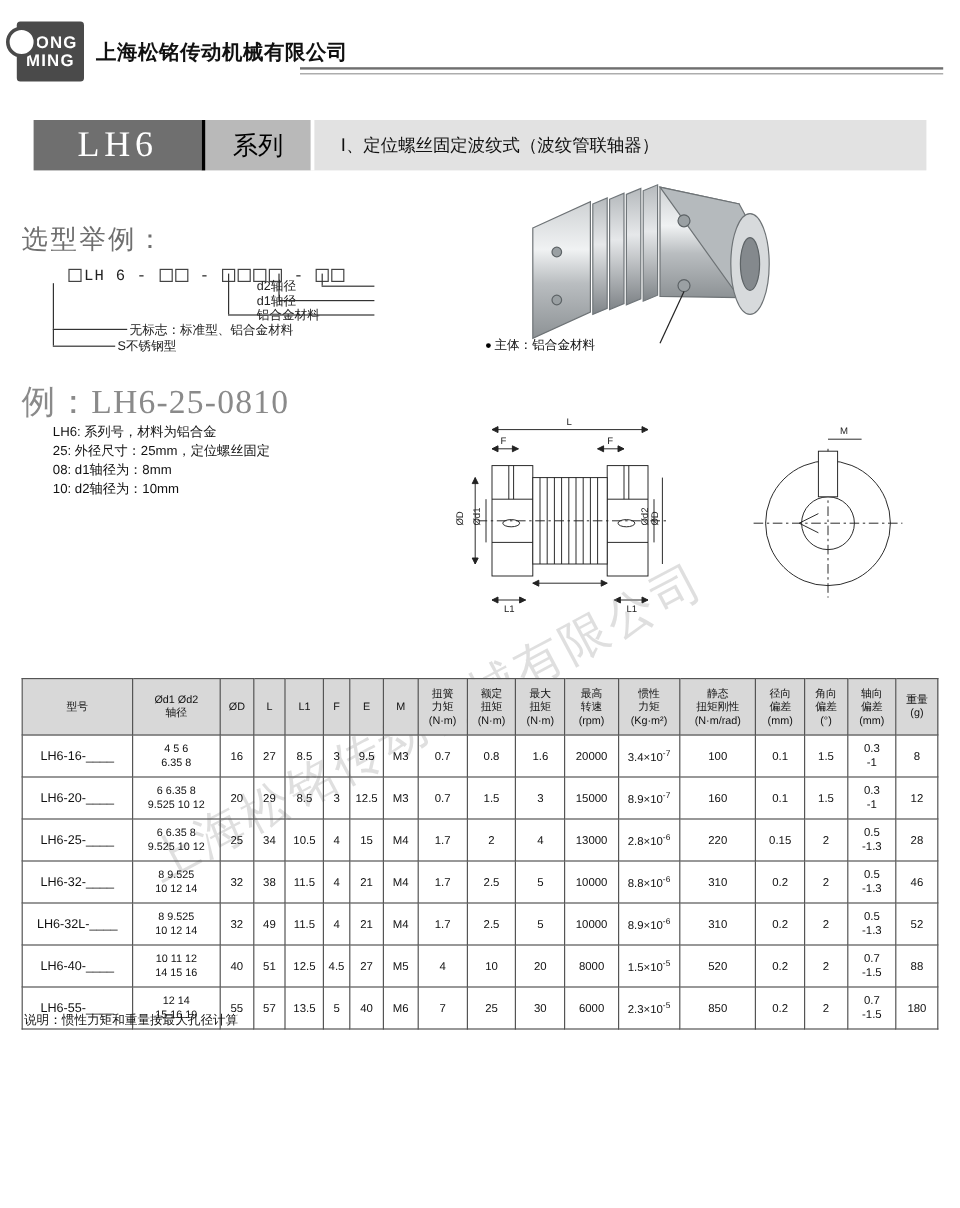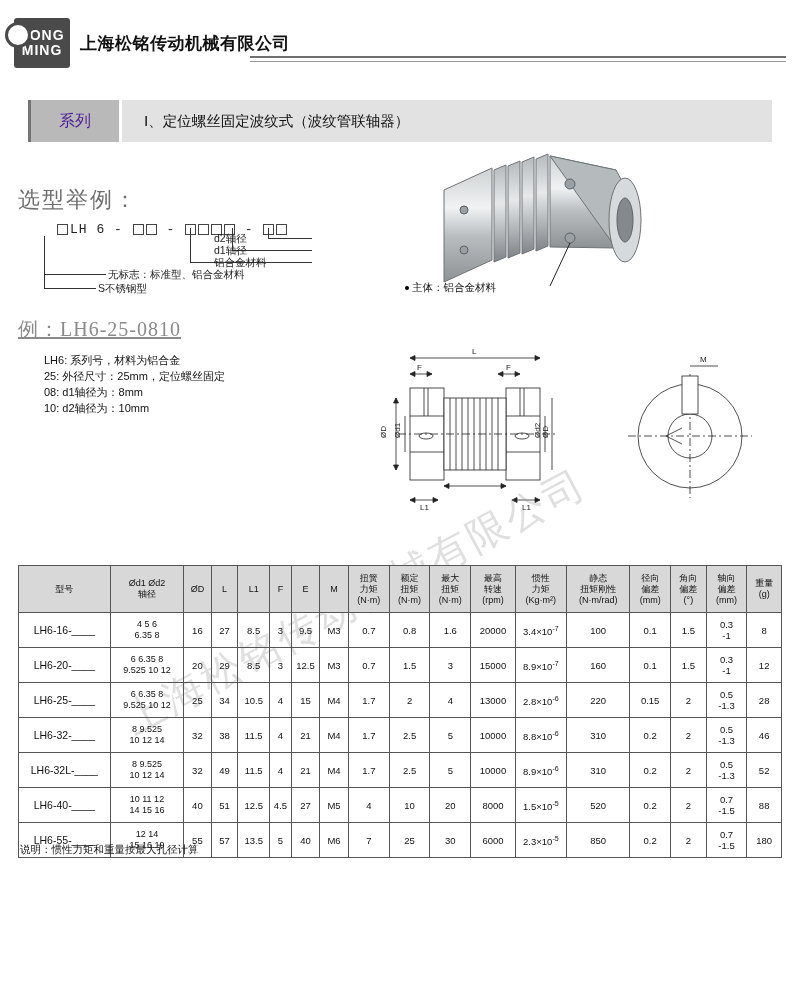--- a/index.html
+++ b/index.html
@@ -40,45 +40,45 @@
 
   
   .titlebar{position:absolute;left:28px;top:100px;width:744px;height:42px;display:flex;}
   .tb-model{
     width:140px;background:#6f6f6f;color:#fff;display:flex;
     align-items:center;justify-content:center;
     font-size:30px;font-family:"Liberation Serif","DejaVu Serif",serif;
     letter-spacing:4px;
   }
   .tb-series{
-    width:88px;background:#b9b9b9;color:#4c1d95;display:flex;
-    align-items:center;justify-content:center;font-size:16px;
-    border-left:3px solid #737373;
+    width:88px;background:#b9b9b9;color:#000000;display:flex;
+    align-items:center;justify-content:center;font-size:21px;
+    border-left:3px solid #000000;
   }
   .tb-desc{
     flex:1;background:#e2e2e2;color:#111;display:flex;align-items:center;
     padding-left:22px;font-size:14.5px;border-left:3px solid #fff;
   }
 
   
   .sel-title{
     position:absolute;left:18px;top:185px;font-size:22px;color:#6f6f6f;
     letter-spacing:2px;
   }
   .code-area{position:absolute;left:34px;top:222px;width:310px;font-size:11px;color:#222;padding-left:23px;}
   .code-line{font-size:13px;letter-spacing:1px;font-family:"Liberation Mono","DejaVu Sans Mono",monospace;}
   .code-line .box{display:inline-block;width:9px;height:9px;border:1px solid #444;vertical-align:middle;margin-right:2px;}
   .code-line .box2{display:inline-block;width:9px;height:9px;border:1px solid #444;vertical-align:middle;margin:0 1px;}
   .leader{position:absolute;font-size:10.5px;color:#222;white-space:nowrap;}
   .vline{position:absolute;border-left:1px solid #333;}
   .hline{position:absolute;border-top:1px solid #333;}
 
   .ex-title{
-    position:absolute;left:18px;top:316px;font-size:20px;color:#8a8a8a;
-    font-family:"Liberation Serif","DejaVu Serif",serif;letter-spacing:1px;text-decoration:underline;
+    position:absolute;left:18px;top:316px;font-size:28px;color:#8a8a8a;
+    font-family:"Liberation Serif","DejaVu Serif",serif;letter-spacing:1px;
   }
   .ex-lines{position:absolute;left:44px;top:352px;font-size:11px;line-height:16px;color:#111;}
 
   
   .photo{position:absolute;left:420px;top:148px;width:230px;height:160px;}
   .photo-label{
     position:absolute;left:405px;top:281px;font-size:10.5px;color:#111;white-space:nowrap;
   }
   .photo-label .dot{display:inline-block;width:4px;height:4px;background:#000;border-radius:50%;vertical-align:middle;margin-right:3px;}
 
@@ -125,20 +125,21 @@
       <span>SONG</span>
       <span>MING</span>
     </div>
     <div class="logo-company">上海松铭传动机械有限公司</div>
   </div>
   <div class="header-rule"></div>
   <div class="header-rule2"></div>
 </div>
 
 <div class="titlebar">
+  <div class="tb-model">LH6</div>
   <div class="tb-series">系列</div>
   <div class="tb-desc">Ⅰ、定位螺丝固定波纹式（波纹管联轴器）</div>
 </div>
 
 <div class="sel-title">选型举例：</div>
 
 <div class="code-area">
   <div class="code-line">
     <span class="box"></span>LH 6 - <span class="box2"></span><span class="box2"></span> - <span class="box2"></span><span class="box2"></span><span class="box2"></span><span class="box2"></span> - <span class="box2"></span><span class="box2"></span>
   </div>

